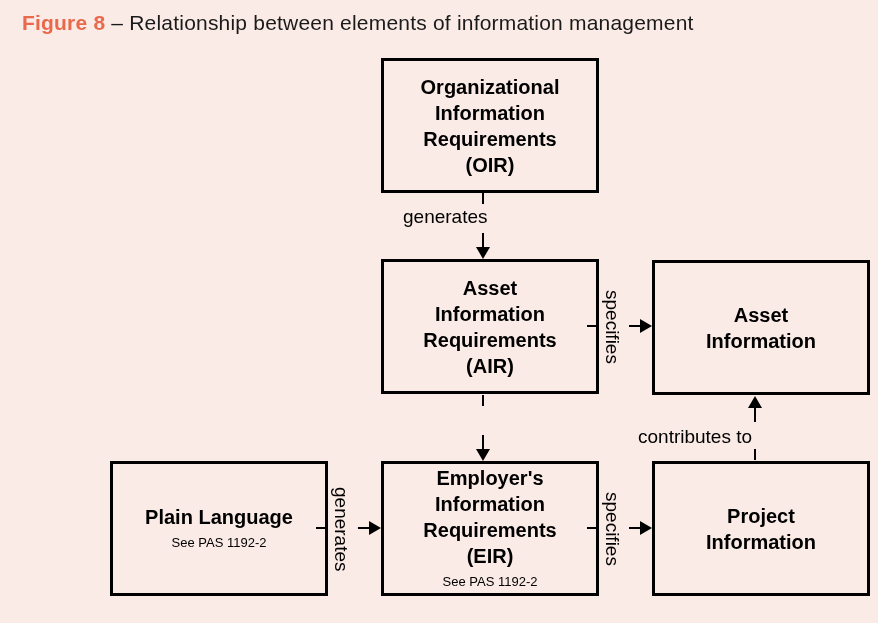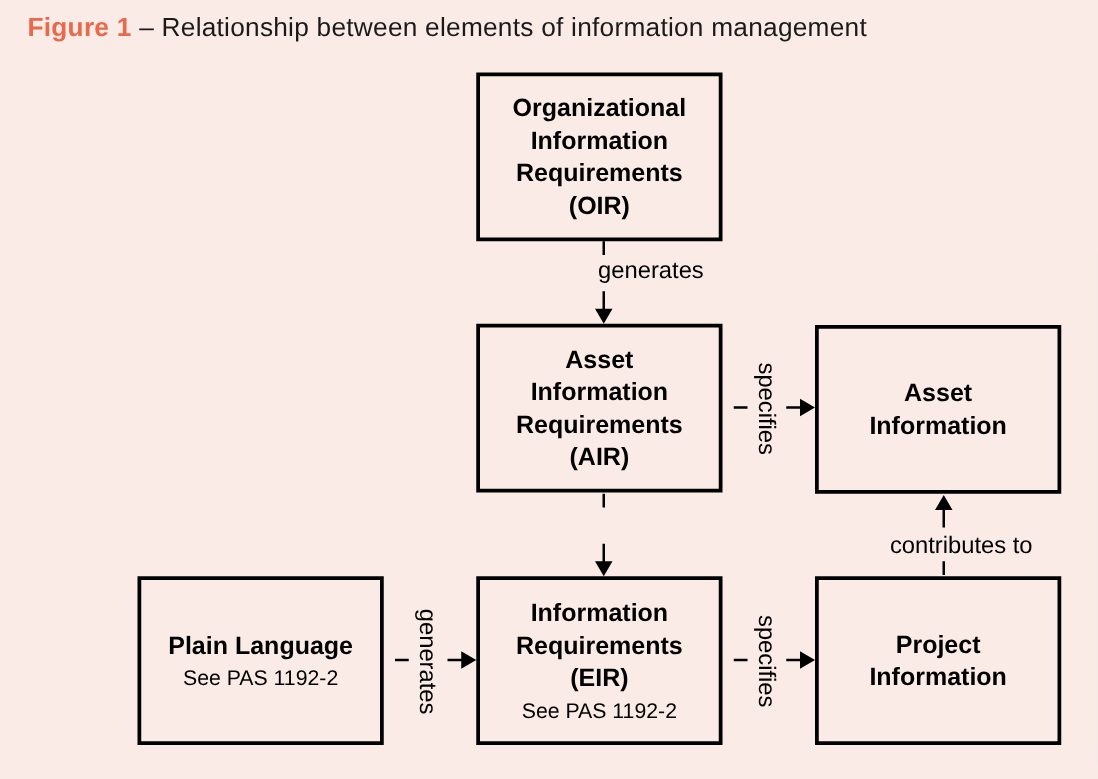--- a/index.html
+++ b/index.html
@@ -21,40 +21,40 @@
     font-size:21px;
     color:#1a1a1a;
     letter-spacing:.2px;
   }
   .caption .fig{
     color:#e8694b;
     font-weight:bold;
   }
   .box{
     position:absolute;
-    width:197px;
+    width:218px;
     height:135px;
     border:3px solid #000;
     box-sizing:border-box;
     background:#fbebe6;
     display:flex;
     flex-direction:column;
     align-items:center;
     justify-content:center;
     text-align:center;
   }
   .box .bl{
     font-size:20px;
     font-weight:bold;
     line-height:26px;
     color:#000;
     white-space:nowrap;
   }
   .box .note{
-    font-size:17px;
+    font-size:13px;
     font-weight:normal;
     line-height:21px;
     margin-top:2px;
     color:#000;
     white-space:nowrap;
   }
   #box-oir{left:381px;top:58px;}
   #box-air{left:381px;top:259px;}
   #box-aim{left:652px;top:260px;}
   #box-plq{left:110px;top:461px;}
@@ -62,21 +62,21 @@
   #box-pim{left:652px;top:461px;}
 
   .vline,.hline{position:absolute;background:#000;}
   .vline{width:2px;}
   .hline{height:2px;}
 
   .elabel{
     position:absolute;
     font-size:19px;
     color:#000;
-    text-align:right;
+    text-align:left;
     white-space:nowrap;
   }
   .elabel.h{width:160px;}
   .elabel.v{
     writing-mode:vertical-rl;
     width:28px;
     height:84px;
     display:flex;
     align-items:center;
     justify-content:center;
@@ -85,21 +85,21 @@
   .ah.down{border-left:7px solid transparent;border-right:7px solid transparent;border-top:12px solid #000;}
   .ah.up{border-left:7px solid transparent;border-right:7px solid transparent;border-bottom:12px solid #000;}
   .ah.right{border-top:7px solid transparent;border-bottom:7px solid transparent;border-left:12px solid #000;}
 </style>
 </head>
 <body>
 
 <div class="canvas">
 
   <div class="caption">
-    <span class="fig">Figure 1</span>
+    <span class="fig">Figure 8</span>
     <span>– Relationship between elements of information management</span>
   </div>
 
   <div class="box" id="box-oir">
     <div class="bl">Organizational</div>
     <div class="bl">Information</div>
     <div class="bl">Requirements</div>
     <div class="bl">(OIR)</div>
   </div>
 
@@ -114,20 +114,21 @@
     <div class="bl">Asset</div>
     <div class="bl">Information</div>
   </div>
 
   <div class="box" id="box-plq">
     <div class="bl">Plain Language</div>
     <div class="note">See PAS 1192-2</div>
   </div>
 
   <div class="box" id="box-eir">
+    <div class="bl">Employer's</div>
     <div class="bl">Information</div>
     <div class="bl">Requirements</div>
     <div class="bl">(EIR)</div>
     <div class="note">See PAS 1192-2</div>
   </div>
 
   <div class="box" id="box-pim">
     <div class="bl">Project</div>
     <div class="bl">Information</div>
   </div>
@@ -151,16 +152,16 @@
   <div class="hline" style="left:358px;top:527px;width:12px;"></div>
   <div class="ah right" style="left:369px;top:521px;"></div>
 
   <div class="hline" style="left:587px;top:527px;width:11px;"></div>
   <div class="elabel v" style="left:598px;top:487px;">specifies</div>
   <div class="hline" style="left:629px;top:527px;width:13px;"></div>
   <div class="ah right" style="left:640px;top:521px;"></div>
 
   <div class="ah up" style="left:748px;top:396px;"></div>
   <div class="vline" style="left:754px;top:406px;height:16px;"></div>
-  <div class="elabel h" style="left:666px;top:426px;">contributes to</div>
+  <div class="elabel h" style="left:638px;top:426px;">contributes to</div>
   <div class="vline" style="left:754px;top:449px;height:11px;"></div>
 
 </div>
 
 </body></html>

